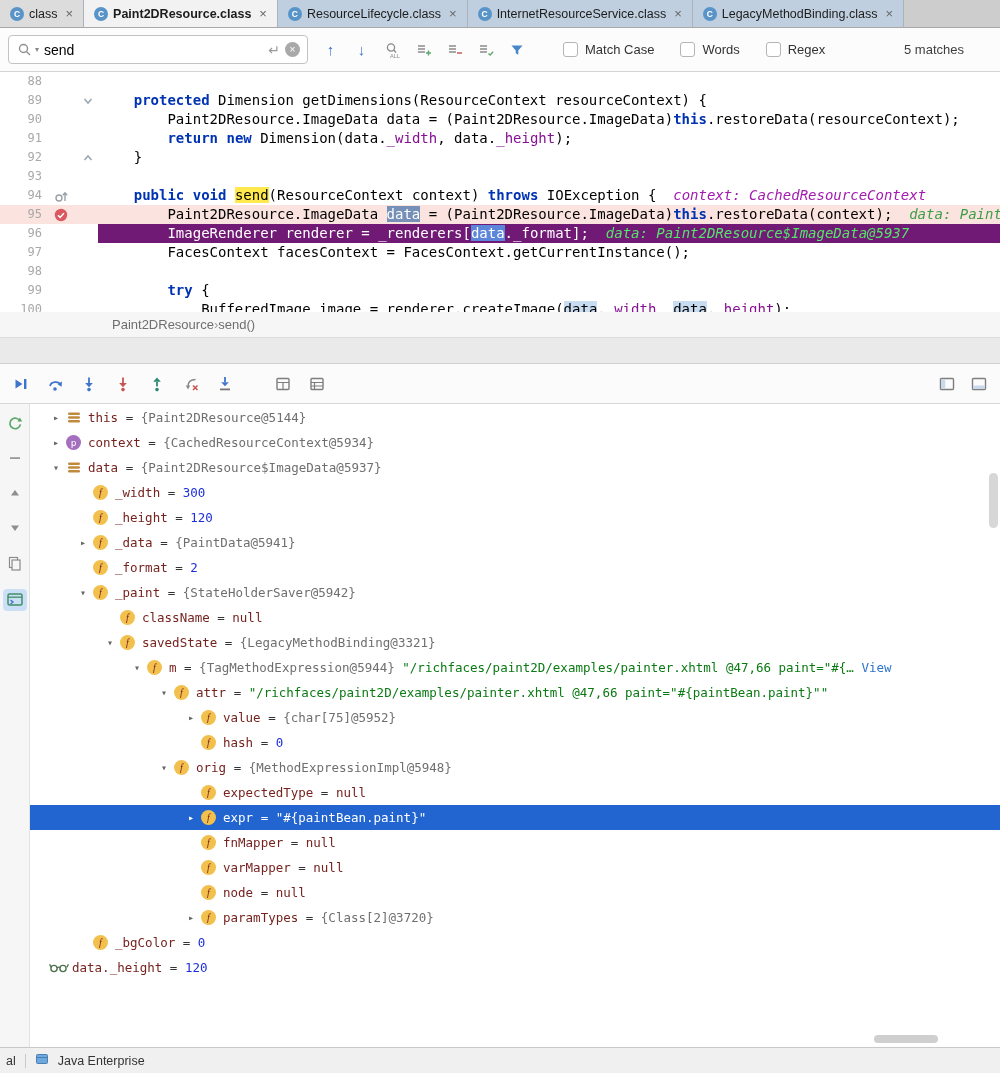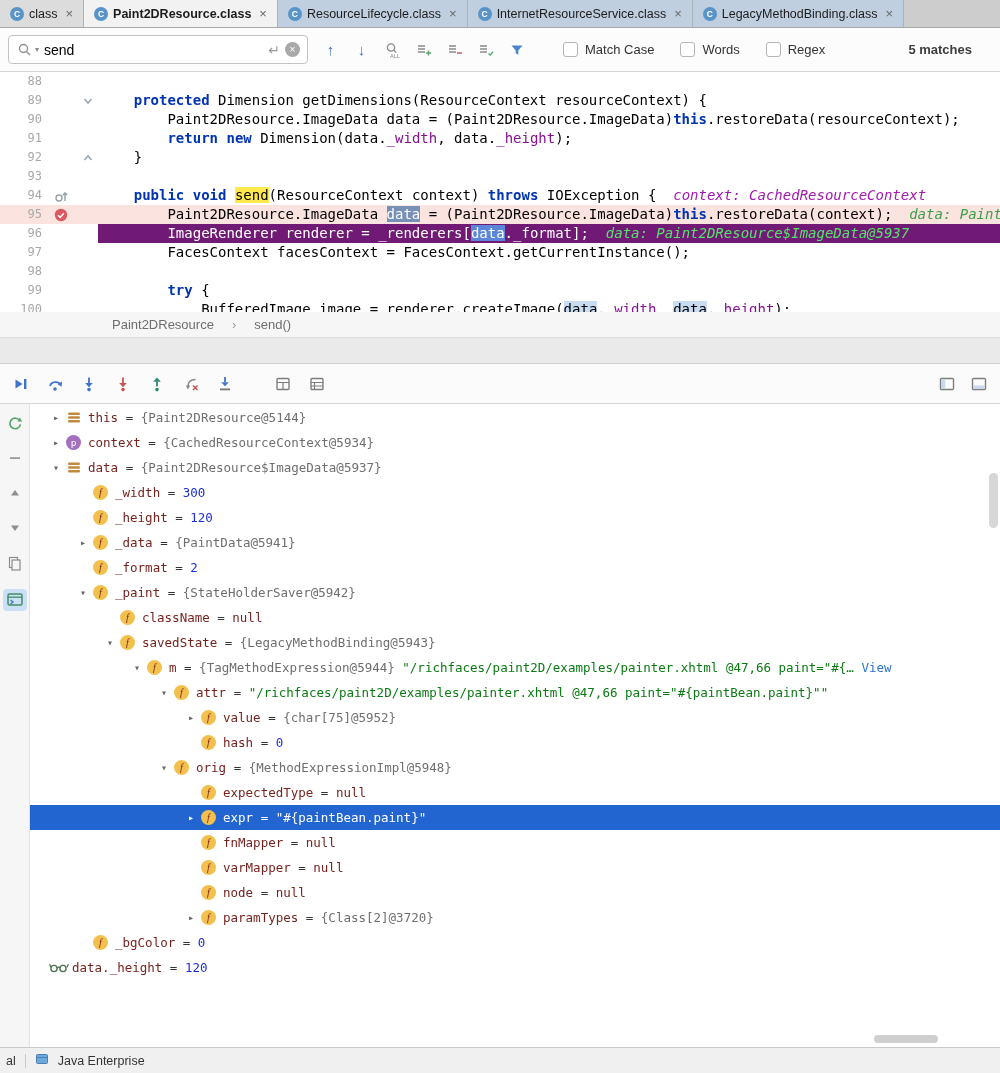--- a/index.html
+++ b/index.html
@@ -24,21 +24,21 @@
 .search-text{flex:1;font-size:14px;color:#000}
 .sarr{color:#888;font-size:8px;margin-left:-3px}
 .enter-ico{color:#9A9A9A;font-size:14px}
 .clear-ico{width:15px;height:15px;border-radius:50%;background:#A9A9A9;color:#fff;font-size:10px;display:flex;align-items:center;justify-content:center}
 #search-icons{display:flex;align-items:center;gap:14px;margin-left:14px}
 .sic{display:inline-flex;align-items:center;justify-content:center;width:17px;height:17px}
 .nav-ar{color:#3E74C9;font-weight:bold;font-size:15px}
 .chk{display:flex;align-items:center;gap:7px;margin-left:26px;color:#333}
 .chk1{margin-left:38px}
 .box{width:15px;height:15px;border:1px solid #B5B5B5;border-radius:3px;background:#fff;flex:none}
-.matches{margin-left:auto;margin-right:20px;font-weight:bold;color:#3E3E3E}
+.matches{margin-left:auto;margin-right:28px;font-weight:normal;color:#3E3E3E}
 
 
 .editor{height:240px;flex:none;overflow:hidden;font-family:"DejaVu Sans Mono",monospace;font-size:14px;background:#fff}
 .cline{display:flex;height:19px;line-height:19px;white-space:pre}
 .lnum{width:44px;flex:none;text-align:right;color:#A8A8A8;font-size:12px;padding-right:2px}
 .gico{width:34px;flex:none;display:flex;align-items:center;justify-content:center}
 .fold{width:20px;flex:none;display:flex;align-items:center;justify-content:center}
 .codecell{flex:1;overflow:hidden;padding-left:2px}
 .bp-line{background:#FBE3DF}
 .sel-line .codecell{background:#701a75}
@@ -48,21 +48,21 @@
 .tk.match{background:#FFE94F;color:#000}
 .tk.hintgray{color:#a21caf;font-style:italic}
 .tk.hintgreen{color:#3C9E47;font-style:italic}
 .sel-line .tk.hintgreen{color:#55E46A}
 .tk.selword{background:#7690B7;color:#fff}
 .tk.occ{background:#C9DDF2}
 .sel-line .tk.occ{background:#5B86DA;color:#fff}
 .sel-line .tk.fld,.sel-line .tk.kw{color:#fff}
 
 
-.breadcrumb{height:26px;flex:none;background:#F6F6F6;border-bottom:1px solid #DCDCDC;display:flex;align-items:center;gap:18px;padding-left:112px;font-size:13px;color:#6E6E6E}
+.breadcrumb{height:26px;flex:none;background:#F6F6F6;border-bottom:1px solid #DCDCDC;display:flex;align-items:center;gap:0;padding-left:112px;font-size:13px;color:#6E6E6E}
 .bcsep{color:#9a9a9a}
 
 
 .band{height:26px;flex:none;background:#EAEAEA;border-bottom:1px solid #D0D0D0}
 
 
 .dtoolbar{height:40px;flex:none;background:#FBFBFB;border-bottom:1px solid #D8D8D8;display:flex;align-items:center;padding:0 12px}
 .dico{width:18px;height:18px;margin-right:16px;display:inline-flex;align-items:center;justify-content:center}
 .dico.gap{margin-left:24px}
 .dright{margin-left:auto;display:flex;gap:14px}
@@ -361,21 +361,21 @@
               <rect x="1" y="1.5" width="12" height="2.4" rx="1.2" fill="#C08A3E"></rect>
               <rect x="1" y="5.3" width="12" height="2.4" rx="1.2" fill="#C08A3E"></rect>
               <rect x="1" y="9.1" width="12" height="2.4" rx="1.2" fill="#C08A3E"></rect>
             </svg></span><span class="vname">data</span><span class="veq"> = </span><span class="ref">{Paint2DResource$ImageData@5937}</span></div>
         <div class="vrow" style="padding-left:43px"><span class="varrow"></span><span class="ti icf">f</span><span class="vname">_width</span><span class="veq"> = </span><span class="num">300</span></div>
         <div class="vrow" style="padding-left:43px"><span class="varrow"></span><span class="ti icf">f</span><span class="vname">_height</span><span class="veq"> = </span><span class="num">120</span></div>
         <div class="vrow" style="padding-left:43px"><span class="varrow">▸</span><span class="ti icf">f</span><span class="vname">_data</span><span class="veq"> = </span><span class="ref">{PaintData@5941}</span></div>
         <div class="vrow" style="padding-left:43px"><span class="varrow"></span><span class="ti icf">f</span><span class="vname">_format</span><span class="veq"> = </span><span class="num">2</span></div>
         <div class="vrow" style="padding-left:43px"><span class="varrow">▾</span><span class="ti icf">f</span><span class="vname">_paint</span><span class="veq"> = </span><span class="ref">{StateHolderSaver@5942}</span></div>
         <div class="vrow" style="padding-left:70px"><span class="varrow"></span><span class="ti icf">f</span><span class="vname">className</span><span class="veq"> = </span><span class="nul">null</span></div>
-        <div class="vrow" style="padding-left:70px"><span class="varrow">▾</span><span class="ti icf">f</span><span class="vname">savedState</span><span class="veq"> = </span><span class="ref">{LegacyMethodBinding@5943}</span></div>
+        <div class="vrow" style="padding-left:70px"><span class="varrow">▾</span><span class="ti icf">f</span><span class="vname">savedState</span><span class="veq"> = </span><span class="ref">{LegacyMethodBinding@3321}</span></div>
         <div class="vrow" style="padding-left:97px"><span class="varrow">▾</span><span class="ti icf">f</span><span class="vname">m</span><span class="veq"> = </span><span class="ref">{TagMethodExpression@5944} </span><span class="str">"/richfaces/paint2D/examples/painter.xhtml @47,66 paint="#{…</span><span class="link"> View</span></div>
         <div class="vrow" style="padding-left:124px"><span class="varrow">▾</span><span class="ti icf">f</span><span class="vname">attr</span><span class="veq"> = </span><span class="str">"/richfaces/paint2D/examples/painter.xhtml @47,66 paint="#{paintBean.paint}""</span></div>
         <div class="vrow" style="padding-left:151px"><span class="varrow">▸</span><span class="ti icf">f</span><span class="vname">value</span><span class="veq"> = </span><span class="ref">{char[75]@5952}</span></div>
         <div class="vrow" style="padding-left:151px"><span class="varrow"></span><span class="ti icf">f</span><span class="vname">hash</span><span class="veq"> = </span><span class="num">0</span></div>
         <div class="vrow" style="padding-left:124px"><span class="varrow">▾</span><span class="ti icf">f</span><span class="vname">orig</span><span class="veq"> = </span><span class="ref">{MethodExpressionImpl@5948}</span></div>
         <div class="vrow" style="padding-left:151px"><span class="varrow"></span><span class="ti icf">f</span><span class="vname">expectedType</span><span class="veq"> = </span><span class="nul">null</span></div>
         <div class="vrow vsel" style="padding-left:151px"><span class="varrow">▸</span><span class="ti icf">f</span><span class="vname">expr</span><span class="veq"> = </span><span class="str">"#{paintBean.paint}"</span></div>
         <div class="vrow" style="padding-left:151px"><span class="varrow"></span><span class="ti icf">f</span><span class="vname">fnMapper</span><span class="veq"> = </span><span class="nul">null</span></div>
         <div class="vrow" style="padding-left:151px"><span class="varrow"></span><span class="ti icf">f</span><span class="vname">varMapper</span><span class="veq"> = </span><span class="nul">null</span></div>
         <div class="vrow" style="padding-left:151px"><span class="varrow"></span><span class="ti icf">f</span><span class="vname">node</span><span class="veq"> = </span><span class="nul">null</span></div>

